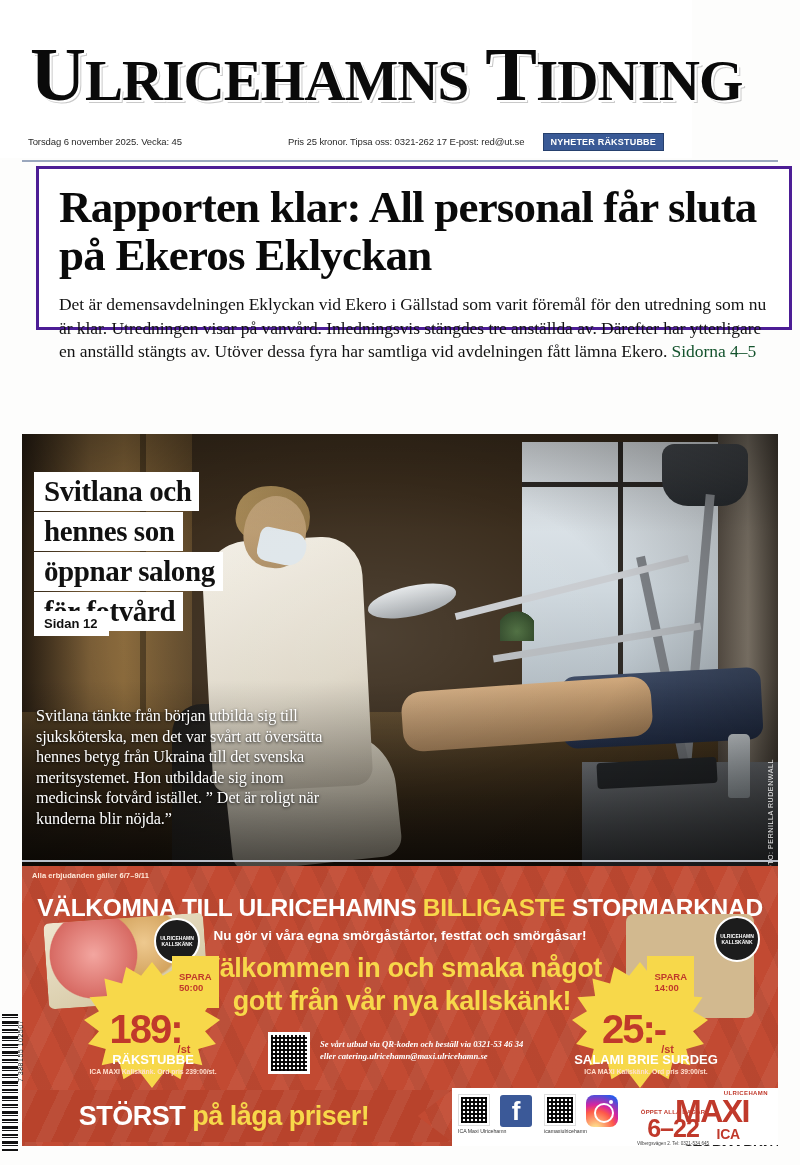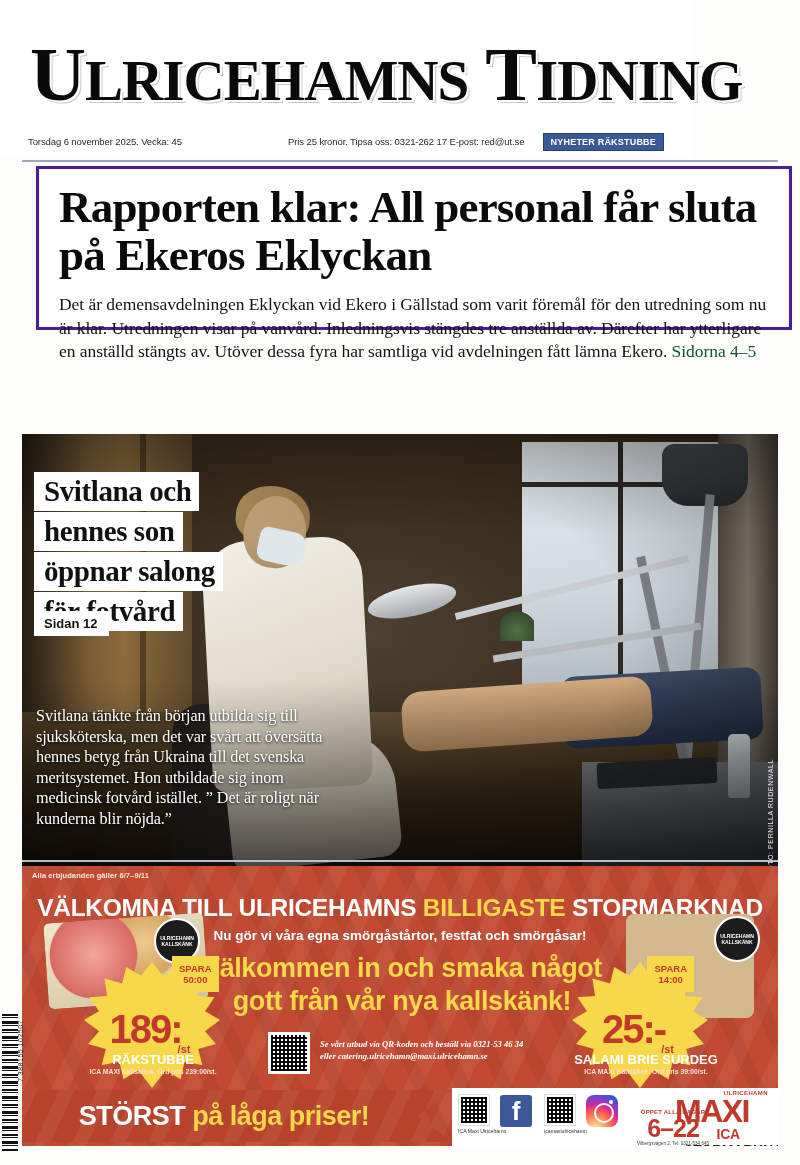--- a/index.html
+++ b/index.html
@@ -411,22 +411,22 @@
     position: relative; top: 10px; left: -4px;
   }
   .spara {
     position: absolute;
     background: #f7d84a;
     color: #c0392b;
     font-family: "Liberation Sans", sans-serif;
     font-weight: bold;
     font-size: 9.5px;
     line-height: 11px;
-    text-align: center;
-    padding: 7px 7px;
+    text-align: left;
+    padding: 15px 7px;
   }
   .spara-left  { left: 150px;  top: 90px; }
   .spara-right { right: 84px;  top: 90px; }
 
   .prod-name {
     position: absolute;
     font-family: "Liberation Sans", sans-serif;
     font-weight: bold;
     font-size: 13px;
     color: #ffffff;

